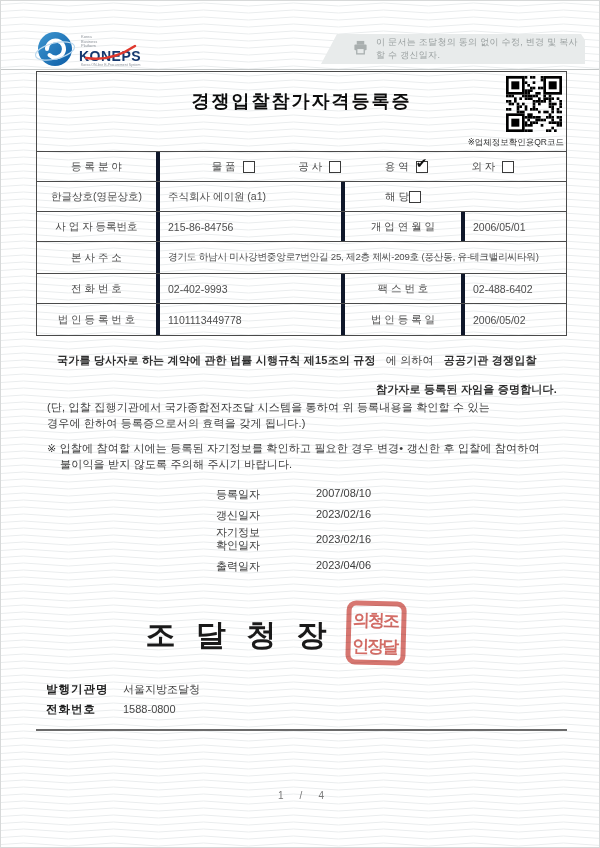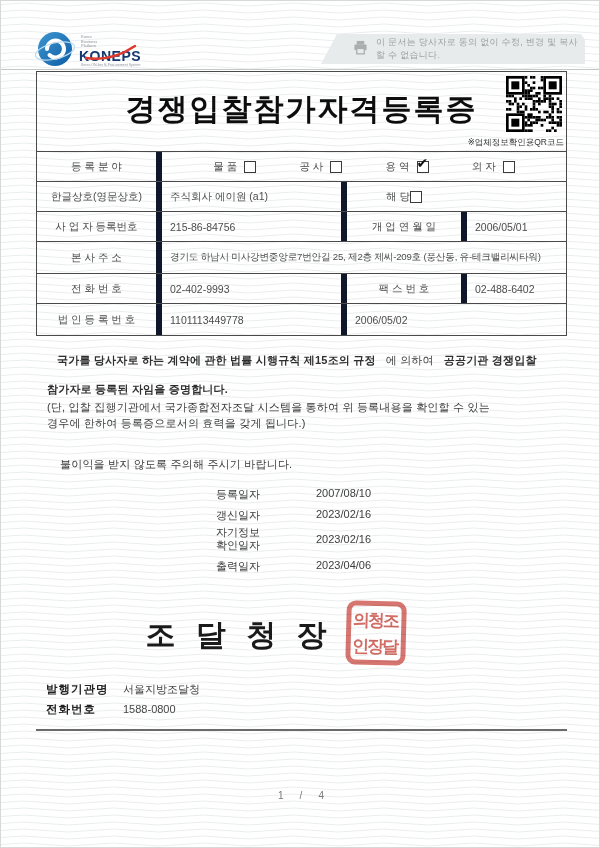--- a/index.html
+++ b/index.html
@@ -19,49 +19,49 @@
   .ribbon1{left:148px;width:186px;clip-path:polygon(0 8px,10px 0,100% 0,calc(100% - 16px) 100%,0 100%);}
   .ribbon2{left:320px;width:264px;clip-path:polygon(16px 0,calc(100% - 4px) 0,100% 6px,100% 100%,0 100%);}
   .rcontent{display:flex;align-items:center;height:100%;gap:8px;}
   .ribbon1 .rcontent{padding-left:24px;}
   .ribbon2 .rcontent{padding-left:32px;}
   .rtext{font-size:9px;color:#9aa0a0;letter-spacing:.3px;}
 
   
   .title-box{position:absolute;left:35px;top:70px;width:531px;height:80px;border:1px solid #4a4a4a;
              border-bottom:none;box-sizing:border-box;z-index:1;}
-  .title-text{margin:0;text-align:center;padding-top:17px;font-size:30px;font-weight:700;
+  .title-text{margin:0;text-align:center;padding-top:17px;font-size:18px;font-weight:700;
               letter-spacing:2px;color:#0d0d0d;}
   .qr{position:absolute;top:4px;right:4px;width:56px;height:56px;}
   .qr-caption{position:absolute;right:2px;top:65px;font-size:8.5px;color:#333;}
 
   
   .doc-table{position:absolute;left:35px;top:150px;width:531px;border:1px solid #4a4a4a;
              box-sizing:border-box;z-index:1;font-size:10.5px;color:#4c4c4c;}
   .trow{display:grid;grid-template-columns:119px 185px 120px 1fr;border-top:1px solid #4a4a4a;}
   .trow:first-child{border-top:none;}
   .h30{height:29px;} .h32{height:31px;}
-  .td{border-left:6px solid #0f172a;display:flex;align-items:center;padding:0 8px;box-sizing:border-box;overflow:hidden;}
+  .td{border-left:4px solid #0f172a;display:flex;align-items:center;padding:0 8px;box-sizing:border-box;overflow:hidden;}
   .td.tl{justify-content:center;text-align:center;padding:0 3px;}
   .td:first-child{border-left:none;}
   .span3{grid-column:2/5;}
   .addr{font-size:9.6px;letter-spacing:-0.2px;}
   .opts{display:flex;width:100%;justify-content:space-evenly;align-items:center;padding:0;}
   .opt{display:flex;align-items:center;}
   .opt-label{margin-right:7px;}
   .cb{position:relative;width:12px;height:12px;border:1.3px solid #3a3a3a;background:#fff;box-sizing:border-box;flex:0 0 auto;}
   .cb.checked::after{content:"\2714";position:absolute;left:-1px;top:-7px;font-size:14px;font-weight:700;color:#111;}
   .coop-cell{justify-content:center;}
 
   
   .p{position:absolute;left:46px;width:510px;font-size:11px;color:#3a3a3a;z-index:1;letter-spacing:.2px;line-height:14px;}
   .b{font-weight:700;color:#2f2f2f;}
   .nrm{font-weight:400;margin:0 10px;}
   .p1{top:352px;text-indent:10px;}
-  .p2{top:381px;font-weight:700;color:#2f2f2f;}
+  .p2{top:381px;font-weight:700;color:#2f2f2f;text-align:right;}
   .note1{top:399px;} .note2{top:415px;}
   .warn1{top:440px;} .warn2{top:456px;padding-left:13px;}
 
   
   .dates{position:absolute;left:215px;top:486px;width:280px;height:95px;font-size:11px;color:#3d3d3d;z-index:1;}
   .drow{position:absolute;left:0;display:flex;width:100%;}
   .dlabel{width:100px;}
   .dr1{top:0;} .dr2{top:21px;} .dr3{top:38px;height:28px;align-items:center;} .dr4{top:72px;}
   .dr3 .dlabel{white-space:pre-line;line-height:13px;}
 
@@ -96,21 +96,21 @@
 
   <div class="ribbon ribbon2">
     <div class="rcontent">
       <span>
         <svg width="15" height="15" viewBox="0 0 16 16">
           <rect x="4" y="1" width="8" height="4" fill="#a9afaf"></rect>
           <rect x="1.5" y="4.8" width="13" height="6" rx="1" fill="#a9afaf"></rect>
           <rect x="4" y="9" width="8" height="5.8" fill="#e8ebeb" stroke="#a9afaf" stroke-width="1.4"></rect>
         </svg>
       </span>
-      <span class="rtext">이 문서는 당사자로 동의 없이 수정, 변경 및 복사할 수 없습니다.</span>
+      <span class="rtext">이 문서는 조달청의 동의 없이 수정, 변경 및 복사할 수 갱신일자.</span>
     </div>
   </div>
 
   <div class="logo">
     <span>
       <svg width="42" height="44" viewBox="0 0 42 44">
         <defs>
           <linearGradient id="lg" x1="0" y1="0" x2="1" y2="1">
             <stop offset="0" stop-color="#3f97d0"></stop>
               <stop offset="1" stop-color="#0b5ca6"></stop>
@@ -331,28 +331,30 @@
     <div class="trow h30">
       <div class="td tl">전 화 번 호</div>
       <div class="td">02-402-9993</div>
       <div class="td tl">팩 스 번 호</div>
       <div class="td">02-488-6402</div>
     </div>
 
     <div class="trow h32">
       <div class="td tl">법 인 등 록 번 호</div>
       <div class="td">1101113449778</div>
+      <div class="td tl">법 인 등 록 일</div>
       <div class="td">2006/05/02</div>
     </div>
   </div>
 
   <div class="p p1"><span class="b">국가를 당사자로 하는 계약에 관한 법률 시행규칙 제15조의 규정</span><span class="nrm">에 의하여</span><span class="b">공공기관 경쟁입찰</span></div>
   <div class="p p2">참가자로 등록된 자임을 증명합니다.</div>
   <div class="p note2">경우에 한하여 등록증으로서의 효력을 갖게 됩니다.)</div>
   <div class="p note1">(단, 입찰 집행기관에서 국가종합전자조달 시스템을 통하여 위 등록내용을 확인할 수 있는</div>
+  <div class="p warn1">※ 입찰에 참여할 시에는 등록된 자기정보를 확인하고 필요한 경우 변경• 갱신한 후 입찰에 참여하여</div>
   <div class="p warn2">불이익을 받지 않도록 주의해 주시기 바랍니다.</div>
 
   <div class="dates">
     <div class="drow dr1">
       <span class="dlabel">등록일자</span>
       <span>2007/08/10</span>
     </div>
     <div class="drow dr2">
       <span class="dlabel">갱신일자</span>
       <span>2023/02/16</span>

